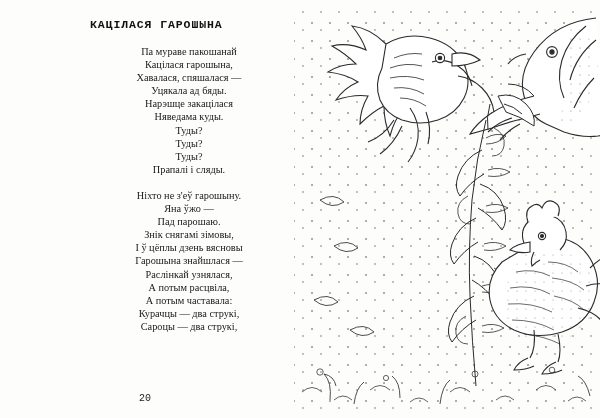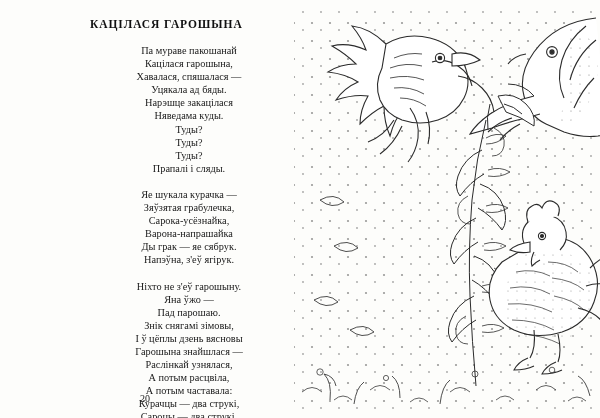--- a/index.html
+++ b/index.html
@@ -33,39 +33,39 @@
     width: 310px;
     height: 418px;
     overflow: hidden;
   }
   .poem-title {
     font-size: 11.5px;
     font-weight: bold;
     letter-spacing: 0.9px;
     text-align: left;
     margin: 0 0 14px 90px;
-    font-family: Liberation Serif, serif;
+    font-family: Liberation Mono, monospace;
   }
   .stanza {
     margin: 0 0 13px 88px;
     font-size: 10.3px;
     line-height: 13.1px;
     white-space: pre;
     font-family: "Liberation Serif", serif;
     color: #1a1a1a;
     text-align: center;
   }
   .page-number {
     position: absolute;
     left: 0;
     right: 0;
     bottom: 14px;
     text-align: center;
     font-size: 10px;
-    font-family: Liberation Serif, serif;
+    font-family: Liberation Mono, monospace;
     color: #1a1a1a;
   }
   .illustration {
     position: absolute;
     top: 0;
     left: 0;
     width: 310px;
     height: 418px;
   }
   svg { display: block; }
@@ -80,26 +80,20 @@
     <p class="stanza">Па мураве пакошанай
 Кацілася гарошына,
 Хавалася, спяшалася —
 Уцякала ад бяды.
 Нарэшце закацілася
 Няведама куды.
 Туды?
 Туды?
 Туды?
 Прапалі і сляды.</p>
-    <p class="stanza">Яе шукала курачка —
-Зяўзятая грабулечка,
-Сарока-усёзнайка,
-Варона-напрашайка
-Ды грак — яе сябрук.
-Напэўна, з'еў ягірук.</p>
     <p class="stanza">Ніхто не з'еў гарошыну.
 Яна ўжо —
 Пад парошаю.
 Знік снягамі зімовы,
 І ў цёплы дзень вясновы
 Гарошына знайшлася —
 Раслінкай узнялася,
 А потым расцвіла,
 А потым частавала:
 Курачцы — два струкі,

